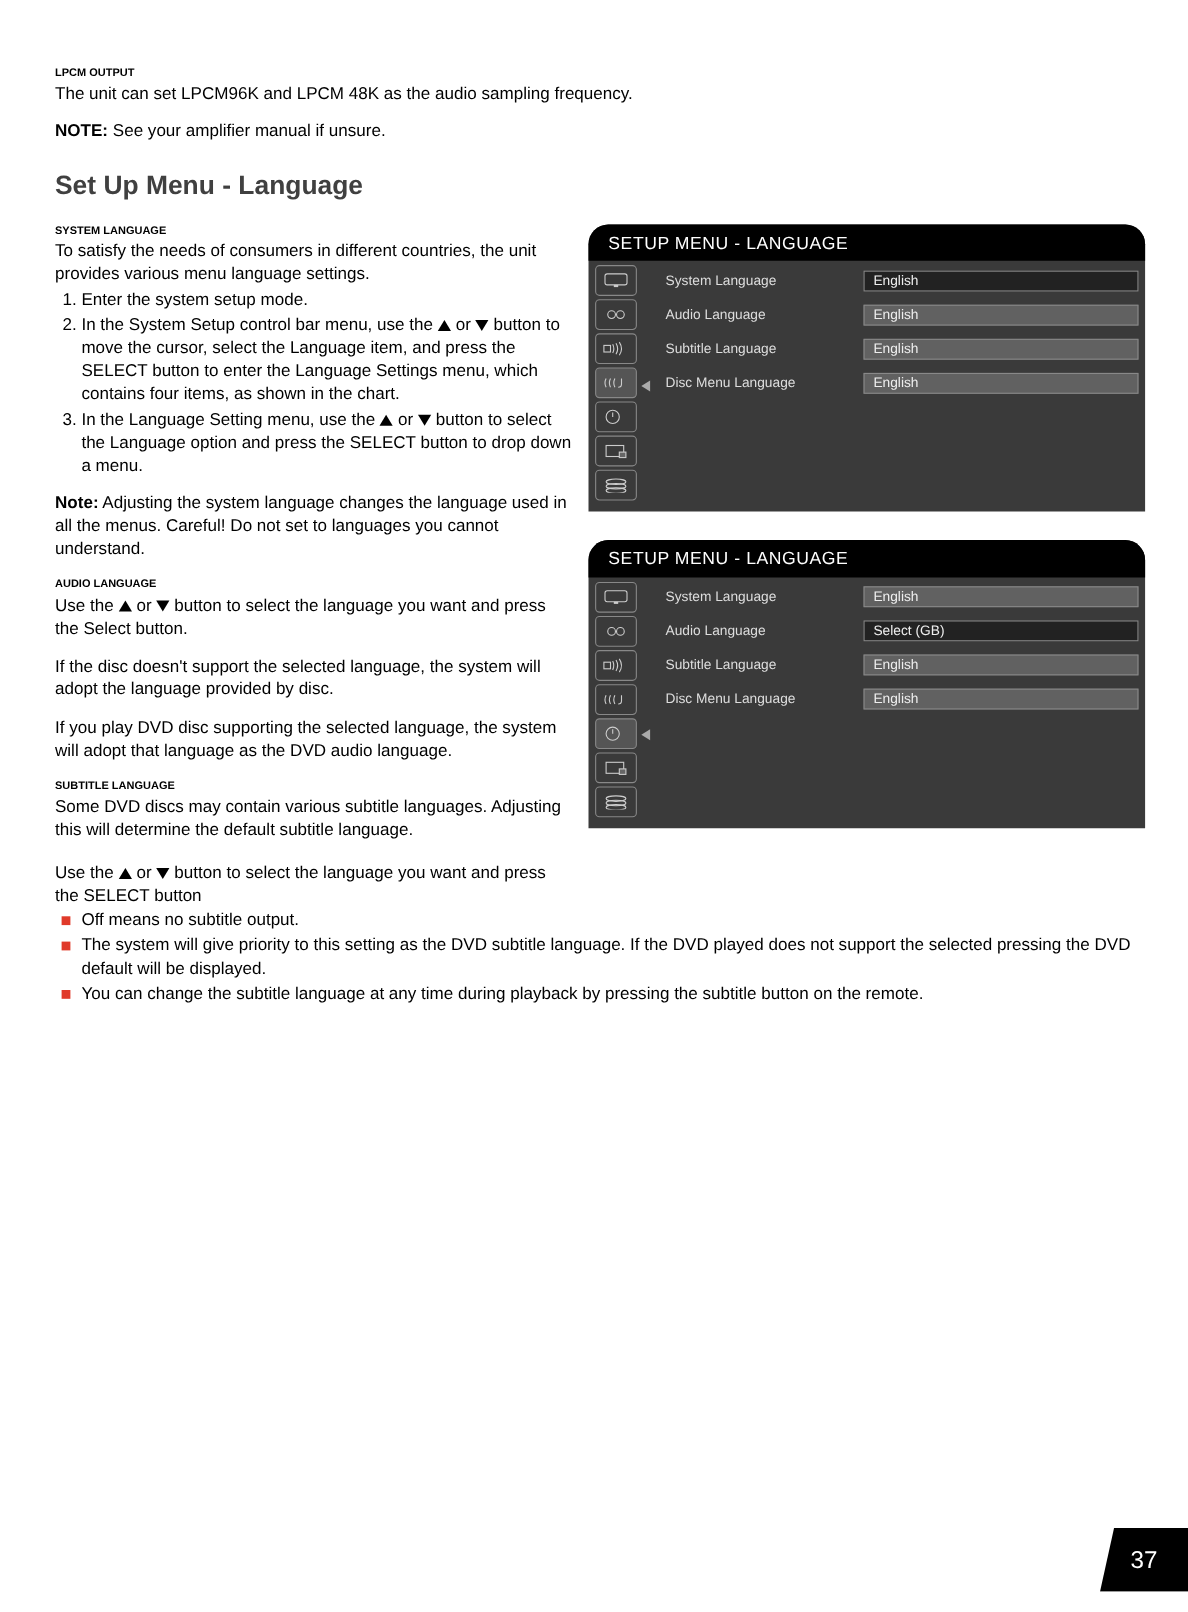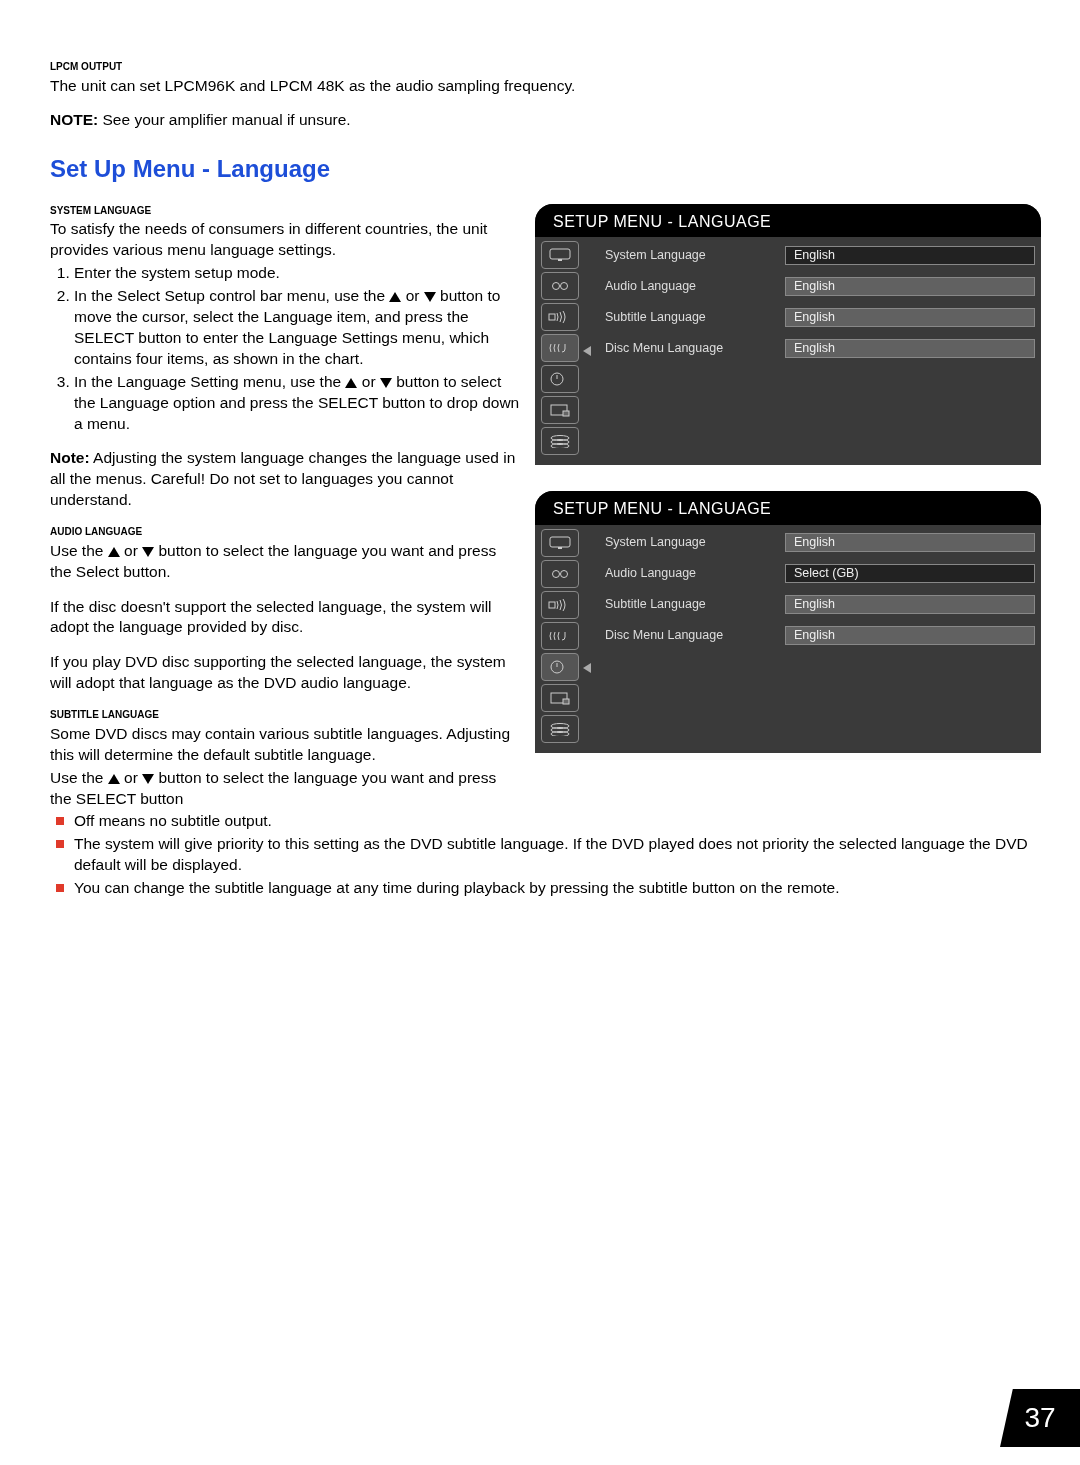--- a/index.html
+++ b/index.html
@@ -21,21 +21,21 @@
     font-weight: 700;
     font-size: 10px;
     margin: 0 0 2px 0;
     text-transform: uppercase;
   }
   .para {
     margin: 0 0 14px 0;
   }
   .note-label { font-weight: 700; }
   .red-heading {
-    color: #1d4ed8;
+    color: #404040;
     font-weight: 700;
     font-size: 24px;
     margin: 22px 0 18px 0;
   }
   .two-col {
     display: flex;
     align-items: flex-start;
     gap: 15px;
   }
   .left-col { flex: 0 0 470px; }
@@ -145,21 +145,21 @@
   
   .page-tab {
     position: absolute;
     right: 0; bottom: 18px;
     width: 80px; height: 58px;
     background: #000;
     color: #fff;
     display: flex;
     align-items: center;
     justify-content: center;
-    font-size: 28px;
+    font-size: 22px;
     clip-path: polygon(16% 0, 100% 0, 100% 100%, 0 100%);
   }
 </style>
 </head>
 <body>
 
 <div class="page">
 
   <div class="sec-heading">Lpcm Output</div>
   <p class="para">The unit can set LPCM96K and LPCM 48K as the audio sampling frequency.</p>
@@ -169,39 +169,39 @@
 
   <div class="red-heading">Set Up Menu - Language</div>
 
   <div class="two-col">
     <div class="left-col">
       <div class="sec-heading">System Language</div>
       <p class="para" style="margin-bottom:2px">To satisfy the needs of consumers in different countries, the unit provides various menu language settings.</p>
       <ol class="num">
         <li>Enter the system setup mode.</li>
         <li>
-          <span>In the Select Setup control bar menu, use the </span><span class="uptri"></span><span> or </span><span class="dntri"></span><span> button to move the cursor, select the Language item, and press the SELECT button to enter the Language Settings menu, which contains four items, as shown in the chart.</span>
+          <span>In the System Setup control bar menu, use the </span><span class="uptri"></span><span> or </span><span class="dntri"></span><span> button to move the cursor, select the Language item, and press the SELECT button to enter the Language Settings menu, which contains four items, as shown in the chart.</span>
         </li>
         <li>
           <span>In the Language Setting menu, use the </span><span class="uptri"></span><span> or </span><span class="dntri"></span><span> button to select the Language option and press the SELECT button to drop down a menu.</span>
         </li>
       </ol>
       <p class="para">
         <span class="note-label">Note:</span><span> Adjusting the system language changes the language used in all the menus. Careful! Do not set to languages you cannot understand.</span>
       </p>
 
       <div class="sec-heading">Audio Language</div>
       <p class="para">
         <span>Use the </span><span class="uptri"></span><span> or </span><span class="dntri"></span><span> button to select the language you want and press the Select button.</span>
       </p>
       <p class="para">If the disc doesn't support the selected language, the system will adopt the language provided by disc.</p>
       <p class="para">If you play DVD disc supporting the selected language, the system will adopt that language as the DVD audio language.</p>
 
       <div class="sec-heading">Subtitle Language</div>
-      <p class="para" style="margin-bottom:2px">Some DVD discs may contain various subtitle languages. Adjusting this will determine the default subtitle language.</p>
+      <p class="para" style="margin-bottom:18px">Some DVD discs may contain various subtitle languages. Adjusting this will determine the default subtitle language.</p>
       <p class="para" style="margin-bottom:2px">
         <span>Use the </span><span class="uptri"></span><span> or </span><span class="dntri"></span><span> button to select the language you want and press the SELECT button</span>
       </p>
     </div>
 
     <div class="right-col">
 
       <div class="osd">
         <div class="osd-title">SETUP MENU - LANGUAGE</div>
         <div class="osd-body">
@@ -347,19 +347,19 @@
                 <div class="osd-val">English</div>
               </div>
             </div>
         </div>
       </div>
     </div>
   </div>
 
   <ul class="bullets">
     <li>Off means no subtitle output.</li>
-    <li>The system will give priority to this setting as the DVD subtitle language. If the DVD played does not priority the selected language the DVD default will be displayed.</li>
+    <li>The system will give priority to this setting as the DVD subtitle language. If the DVD played does not support the selected pressing the DVD default will be displayed.</li>
     <li>You can change the subtitle language at any time during playback by pressing the subtitle button on the remote.</li>
   </ul>
 
 </div>
 
 <div class="page-tab">37</div>
 
 </body></html>

